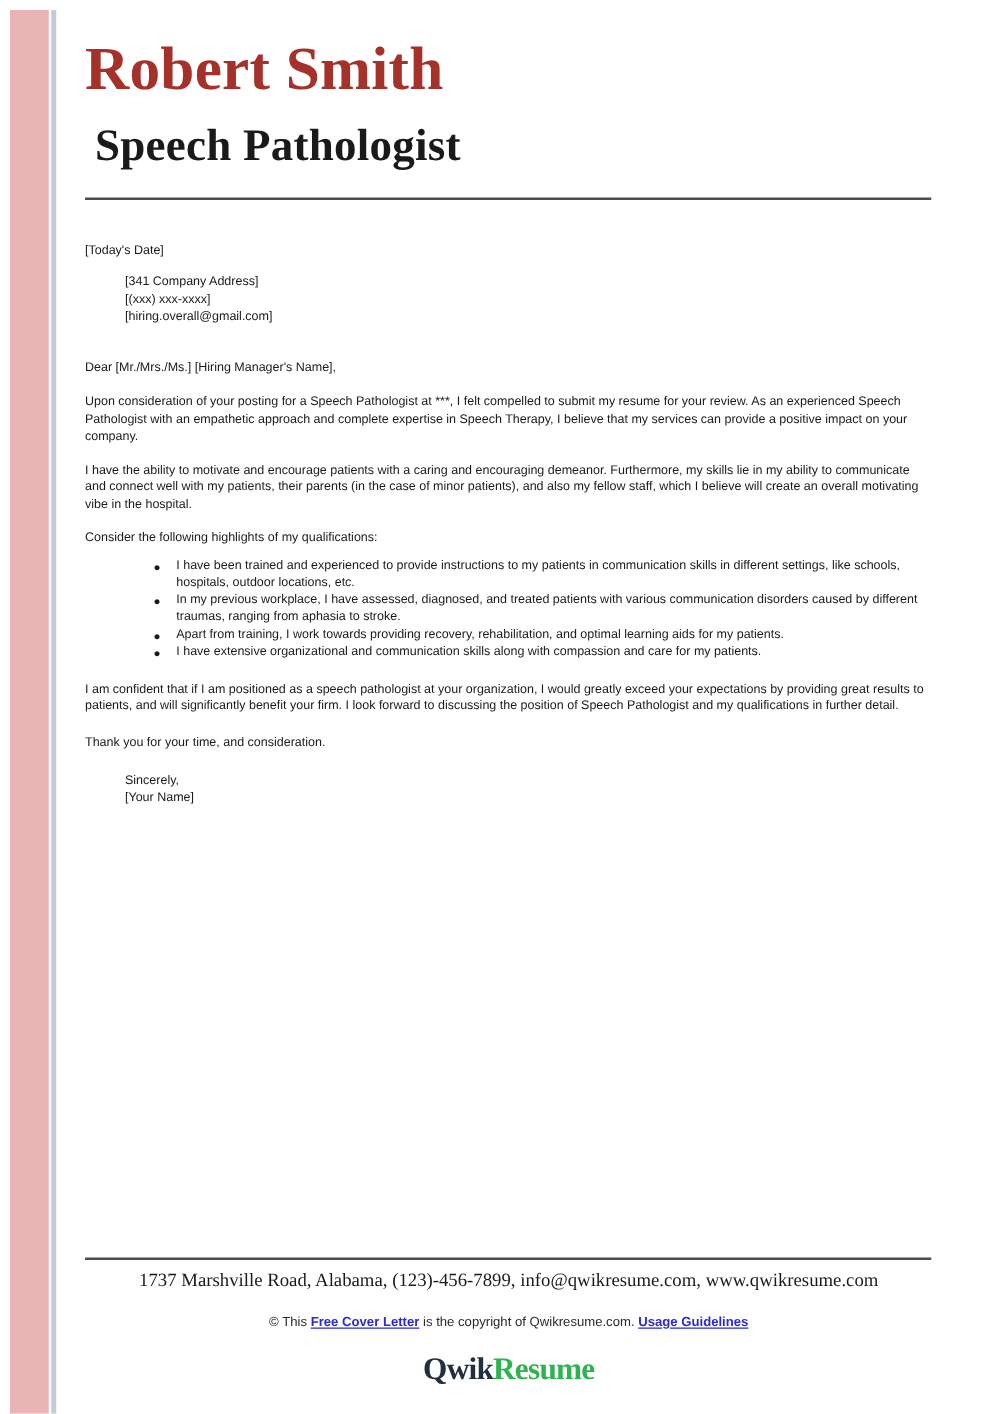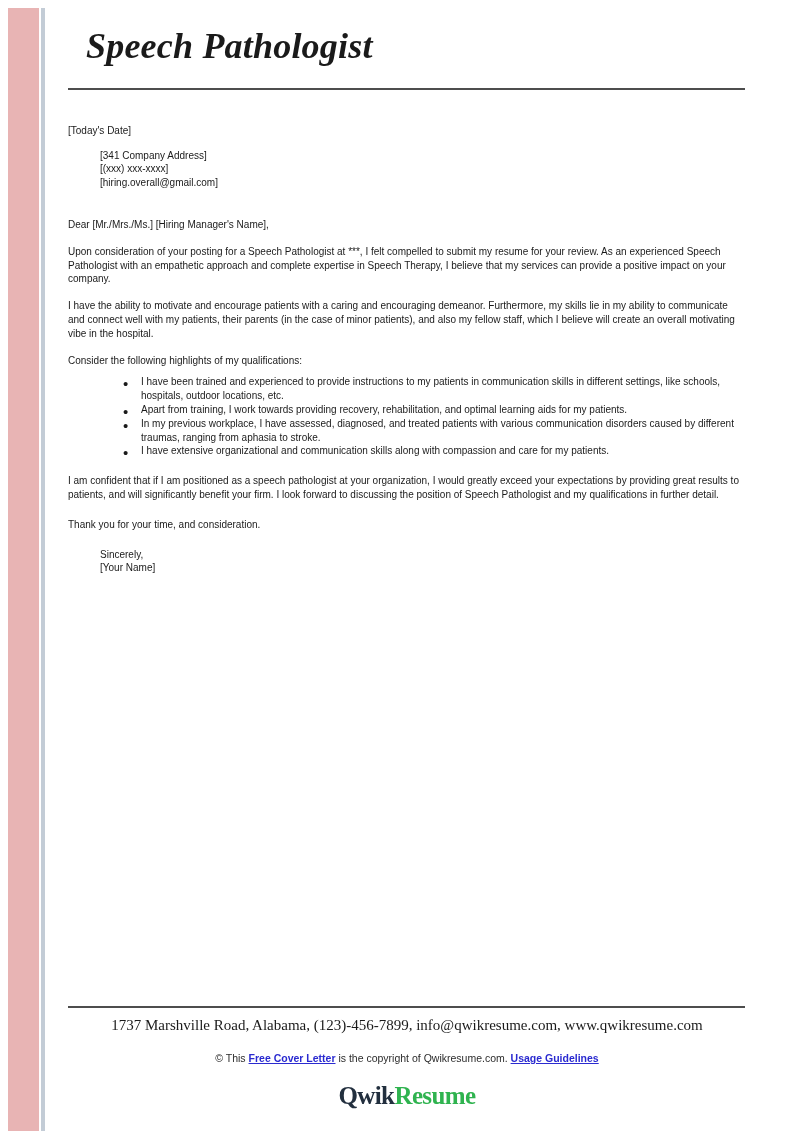--- a/index.html
+++ b/index.html
@@ -48,29 +48,28 @@
     margin: 0;
     padding-top: 29px;
     font-family: "Liberation Serif", "DejaVu Serif", serif;
     font-size: 49px;
     font-weight: bold;
     line-height: 1.05;
     color: #a5322a;
     letter-spacing: 0.2px;
   }
   .job-title {
-    margin: 18px;
+    margin: 8px;
     padding-top: 10px;
     font-family: "Liberation Serif", "DejaVu Serif", serif;
     font-size: 36px;
     font-weight: bold;
     line-height: 1.05;
     color: #1a1a1a;
     letter-spacing: 0.2px;
-    font-style: italic;
   }
   .header-rule {
     margin-top: 22px;
     width: 677px;
     height: 2px;
     background: #4d4d4d;
   }
 
   
   .letter {
@@ -160,20 +159,21 @@
   .logo .resume { color: #2fb34f; }
 </style>
 </head>
 <body>
 
 <div class="stripe-pink"></div>
 <div class="stripe-divider"></div>
 
 <div class="page">
 
+  <h1 class="name">Robert Smith</h1>
   <h2 class="job-title">Speech Pathologist</h2>
   <div class="header-rule"></div>
 
   <div class="letter">
 
     <p class="para">[Today's Date]</p>
     <div class="gap-date"></div>
 
     <p class="para line">[341 Company Address]</p>
     <p class="para line">[(xxx) xxx-xxxx]</p>
@@ -187,22 +187,22 @@
     <div class="gap-para"></div>
 
     <p class="para">I have the ability to motivate and encourage patients with a caring and encouraging demeanor. Furthermore, my skills lie in my ability to communicate and connect well with my patients, their parents (in the case of minor patients), and also my fellow staff, which I believe will create an overall motivating vibe in the hospital.</p>
     <div class="gap-para"></div>
 
     <p class="para">Consider the following highlights of my qualifications:</p>
     <div class="gap-before-list"></div>
 
     <ul class="quals">
       <li>I have been trained and experienced to provide instructions to my patients in communication skills in different settings, like schools, hospitals, outdoor locations, etc.</li>
+      <li>In my previous workplace, I have assessed, diagnosed, and treated patients with various communication disorders caused by different traumas, ranging from aphasia to stroke.</li>
       <li>Apart from training, I work towards providing recovery, rehabilitation, and optimal learning aids for my patients.</li>
-      <li>In my previous workplace, I have assessed, diagnosed, and treated patients with various communication disorders caused by different traumas, ranging from aphasia to stroke.</li>
       <li>I have extensive organizational and communication skills along with compassion and care for my patients.</li>
     </ul>
     <div class="gap-after-list"></div>
 
     <p class="para">I am confident that if I am positioned as a speech pathologist at your organization, I would greatly exceed your expectations by providing great results to patients, and will significantly benefit your firm. I look forward to discussing the position of Speech Pathologist and my qualifications in further detail.</p>
     <div class="gap-thanks"></div>
 
     <p class="para">Thank you for your time, and consideration.</p>
     <div class="gap-sincerely"></div>
 

